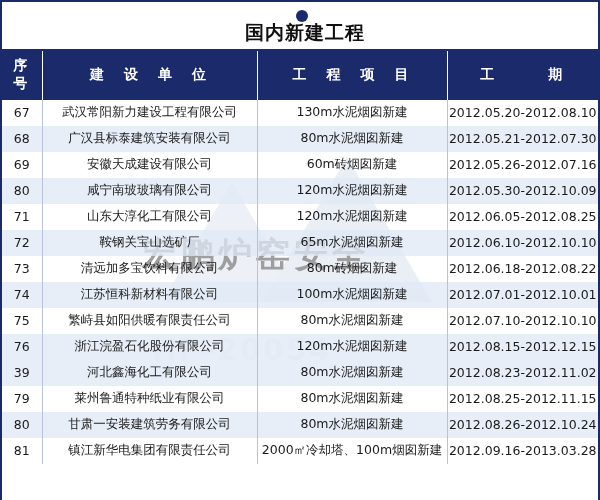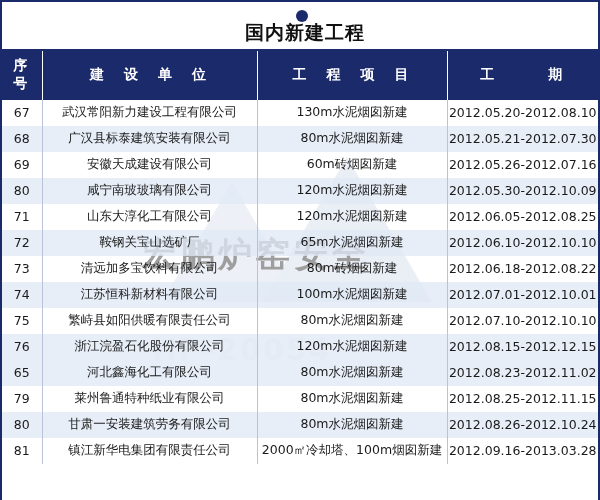--- a/index.html
+++ b/index.html
@@ -255,21 +255,21 @@
         <td class="cell-proj">80m水泥烟囱新建</td>
         <td>2012.07.10-2012.10.10</td>
       </tr>
       <tr class="alt">
         <td>76</td>
         <td class="cell-unit">浙江浣盈石化股份有限公司</td>
         <td class="cell-proj">120m水泥烟囱新建</td>
         <td>2012.08.15-2012.12.15</td>
       </tr>
       <tr class="alt">
-        <td>65</td>
+        <td>39</td>
         <td class="cell-unit">河北鑫海化工有限公司</td>
         <td class="cell-proj">80m水泥烟囱新建</td>
         <td>2012.08.23-2012.11.02</td>
       </tr>
       <tr class="plain">
         <td>79</td>
         <td class="cell-unit">莱州鲁通特种纸业有限公司</td>
         <td class="cell-proj">80m水泥烟囱新建</td>
         <td>2012.08.25-2012.11.15</td>
       </tr>

